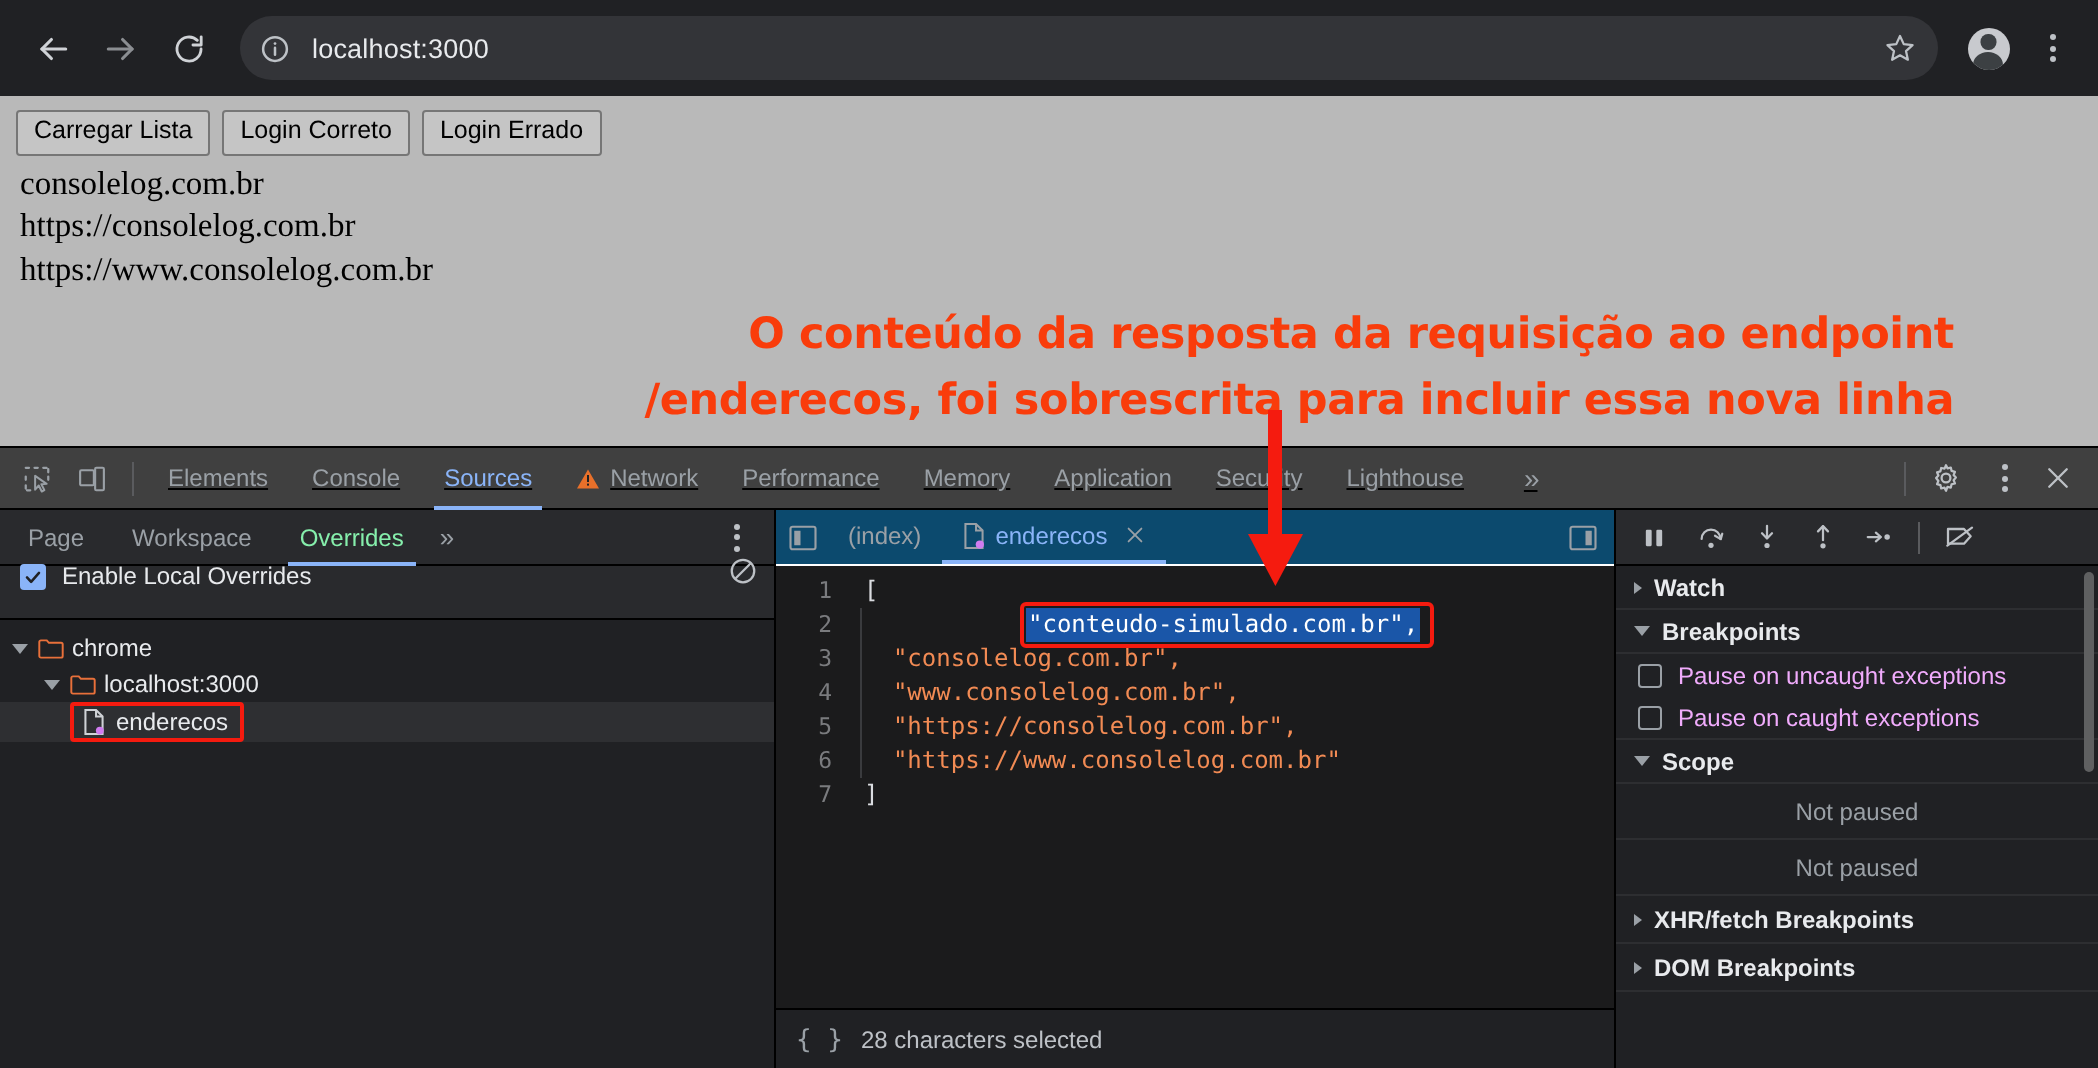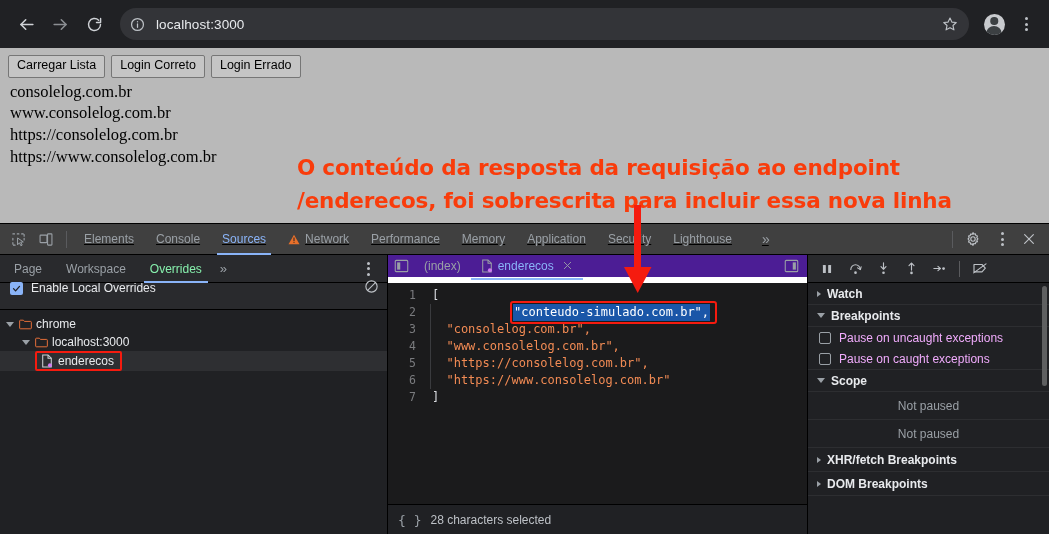--- a/index.html
+++ b/index.html
@@ -70,21 +70,21 @@
     line-height: 1.25;
     cursor: default;
   }
   .page-list {
     padding: 3px 0 0 10px;
     font-family: "Liberation Serif", serif;
     font-size: 16.5px; color: #000; line-height: 1.32;
   }
   .annotation {
     position: absolute; left: 297px; top: 103px; width: 680px;
-    text-align: left;
+    text-align: right;
     color: #f93c0b;
     font-family: "DejaVu Sans", sans-serif;
     font-size: 21.5px;
     font-weight: 600;
     line-height: 1.55;
     letter-spacing: -0.2px;
   }
 
   
   .red-arrow { position: absolute; left: 622px; top: 205px; width: 32px; height: 90px; z-index: 40; }
@@ -158,22 +158,22 @@
   .folder-ico { width: 13px; height: 11px; flex: 0 0 auto; }
   .file-ico { width: 12px; height: 14px; flex: 0 0 auto; position: relative; }
   .file-hl {
     border: 2.5px solid #f51b0f; border-radius: 2px;
     display: inline-flex; align-items: center; gap: 5px;
     padding: 1px 6px 1px 4px; margin-left: -3px;
   }
 
   
   .edit-tabs {
-    height: 28px; background: #4c1d95; border-bottom: 6px solid #ffffff;
-    display: flex; align-items: center;
+    height: 28px; background: #0c4a6e; border-bottom: 1px solid #ffffff;
+    display: flex; align-items: flex-end;
   }
   .edit-tab {
     height: 28px; display: flex; align-items: center; gap: 5px;
     padding: 0 10px; font-size: 12px; color: #9aa0a6; position: relative;
   }
   .edit-tab.active { color: #8ab4f8; }
   .edit-tab.active::after { content:''; position:absolute; left:0; right:0; bottom:0; height:2px; background:#8ab4f8; }
   .tab-close { font-size: 13px; color: #9aa0a6; margin-left: 3px; }
 
   .code-area { flex: 1; background: #1b1b1c; position: relative; overflow: hidden; display:flex;}
@@ -297,21 +297,20 @@
   </div>
 
   <div class="page">
     <div class="page-buttons">
       <button>Carregar Lista</button>
       <button>Login Correto</button>
       <button>Login Errado</button>
     </div>
     <div class="page-list">
       <div>consolelog.com.br</div>
-      <div>www.consolelog.com.br</div>
       <div>https://consolelog.com.br</div>
       <div>https://www.consolelog.com.br</div>
     </div>
     <div class="annotation">O conteúdo da resposta da requisição ao endpoint /enderecos, foi sobrescrita para incluir essa nova linha</div>
   </div>
 
   <svg class="red-arrow" viewBox="0 0 32 90">
     <rect x="12" y="0" width="7" height="68" fill="#f51b0f"></rect>
     <polygon points="2,62 29.5,62 15.7,88" fill="#f51b0f"></polygon>
   </svg>

